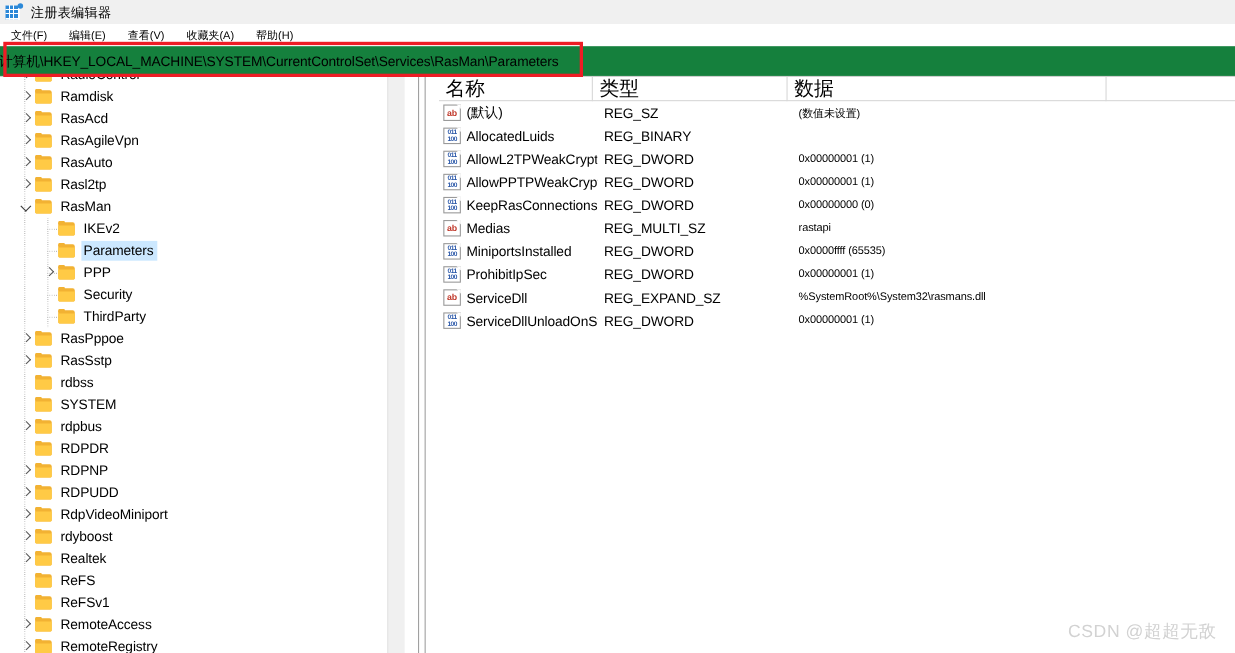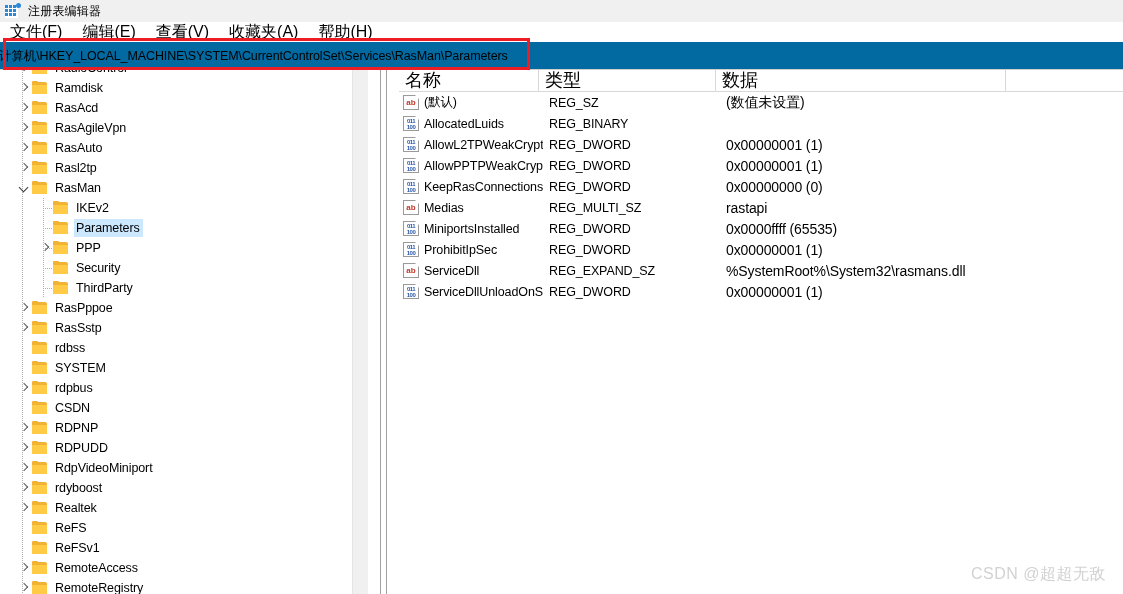--- a/index.html
+++ b/index.html
@@ -64,33 +64,33 @@
   
   .menubar {
     height: 20px;
     background: #ffffff;
     display: flex;
     align-items: center;
     padding-left: 6px;
     box-sizing: border-box;
   }
   .menu-item {
-    font-size: 16px;
+    font-size: 10px;
     color: #000;
     padding: 1px 8px 1px 4px;
     margin-right: 8px;
     white-space: nowrap;
     cursor: default;
   }
 
   
   .addressbar-wrap {
     position: relative;
     height: 28px;
-    background: #0369a1;
+    background: #15803d;
     border-bottom: 1px solid #cfcfcf;
     box-sizing: border-box;
   }
   .addressbar {
     position: absolute;
     left: 0; top: 3px;
     width: 1123px;
     height: 22px;
     line-height: 22px;
     font-size: 12.5px;
@@ -350,21 +350,21 @@
   }
   .v-type {
     width: 177px;
     font-size: 12.5px;
     letter-spacing: -0.1px;
     padding-left: 6px;
     box-sizing: border-box;
   }
   .v-data {
     flex: 1 1 auto;
-    font-size: 14px;
+    font-size: 10px;
     letter-spacing: -0.1px;
     padding-left: 6px;
     box-sizing: border-box;
   }
 
   
   .watermark {
     position: absolute;
     right: 17px;
     bottom: 9px;
@@ -604,21 +604,21 @@
         </div>
         <div class="tree-row">
           <div class="indent" style="width: 16px;"></div>
           <div class="dotline" style="left: 22px;"></div>
           <div class="chev none"></div>
           <div class="folder">
             <div class="tab"></div>
             <div class="back"></div>
             <div class="front"></div>
           </div>
-          <div class="tree-label">CSDN</div>
+          <div class="tree-label">RDPDR</div>
         </div>
         <div class="tree-row">
           <div class="indent" style="width: 16px;"></div>
           <div class="dotline" style="left: 22px;"></div>
           <div class="chev closed"></div>
           <div class="folder">
             <div class="tab"></div>
             <div class="back"></div>
             <div class="front"></div>
           </div>

